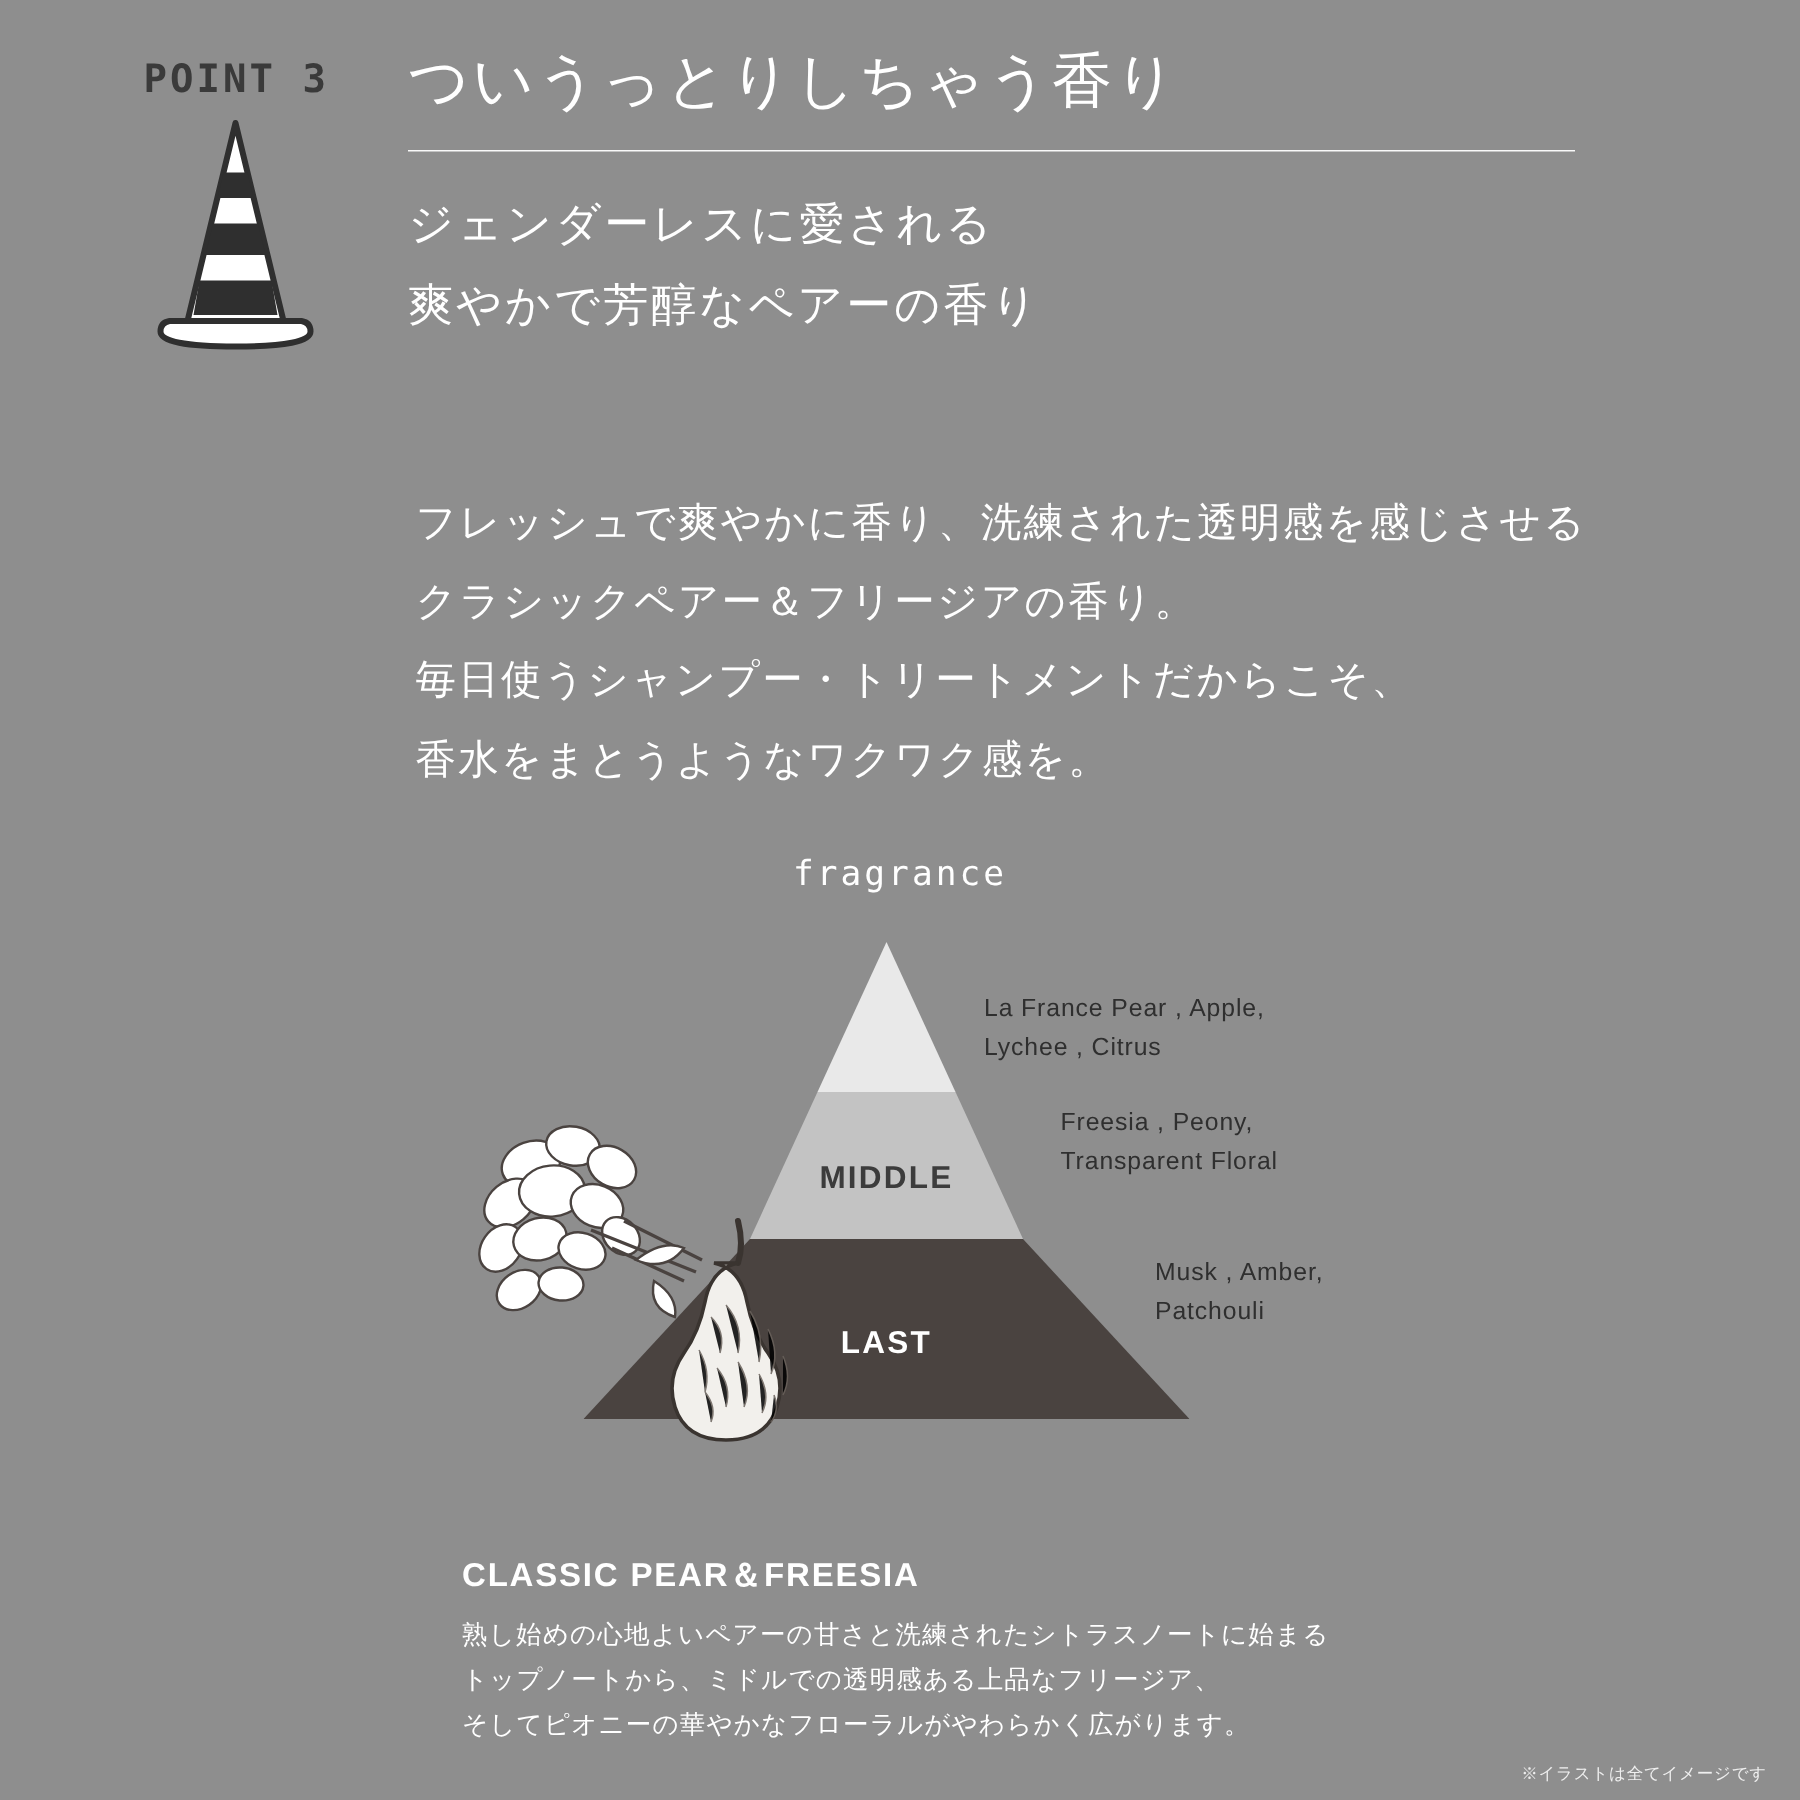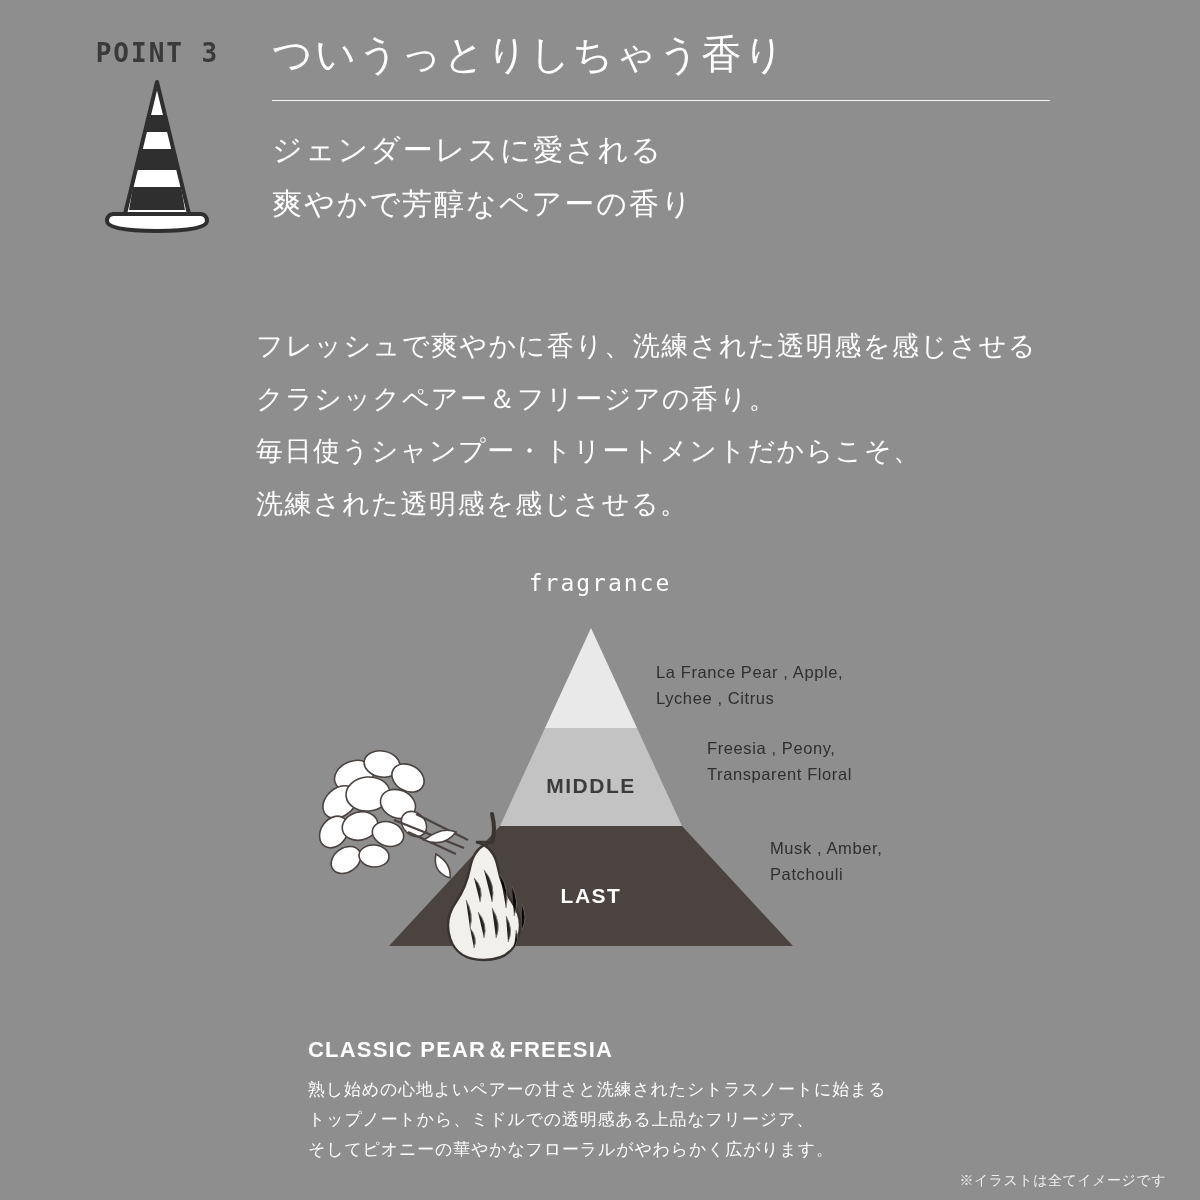--- a/index.html
+++ b/index.html
@@ -75,24 +75,23 @@
     font-size: 30px;
     letter-spacing: 2px;
     line-height: 1.8;
     color: #ffffff;
     margin: 0;
   }
 
   
   .body-copy {
     position: absolute;
-    left: 256px;
+    left: 277px;
     top: 322px;
     width: 900px;
-    font-family: Liberation Mono, monospace;
   }
   .body-copy p {
     margin: 0;
     font-size: 27px;
     line-height: 1.95;
     letter-spacing: 1.5px;
     color: #ffffff;
     font-weight: 300;
   }
 
@@ -179,23 +178,23 @@
   .bottom-copy p.desc {
     margin: 0;
     font-size: 17px;
     line-height: 1.75;
     letter-spacing: 0.8px;
     color: #ffffff;
     font-weight: 300;
   }
   .footnote {
     position: absolute;
-    right: 34px;
+    right: 22px;
     bottom: 10px;
-    font-size: 14px;
+    font-size: 11px;
     color: #efefef;
     letter-spacing: 0.5px;
   }
 </style>
 </head>
 <body>
 
 <div class="page">
 
   <div class="header">
@@ -221,21 +220,21 @@
       <div class="title-rule"></div>
       <p class="sub-line">ジェンダーレスに愛される</p>
       <p class="sub-line">爽やかで芳醇なペアーの香り</p>
     </div>
   </div>
 
   <div class="body-copy">
     <p>フレッシュで爽やかに香り、洗練された透明感を感じさせる</p>
     <p>クラシックペアー＆フリージアの香り。</p>
     <p>毎日使うシャンプー・トリートメントだからこそ、</p>
-    <p>洗練された透明感を感じさせる。</p>
+    <p>香水をまとうようなワクワク感を。</p>
   </div>
 
   <div class="fragrance-label">fragrance</div>
 
   <div class="pyramid-area">
 
     <div class="pyramid">
       <svg width="404" height="320" viewBox="0 0 404 320" xmlns="http://www.w3.org/2000/svg">
 
         <path d="M202 0 L248 100 L156 100 Z" fill="#e9e9e9"></path>

